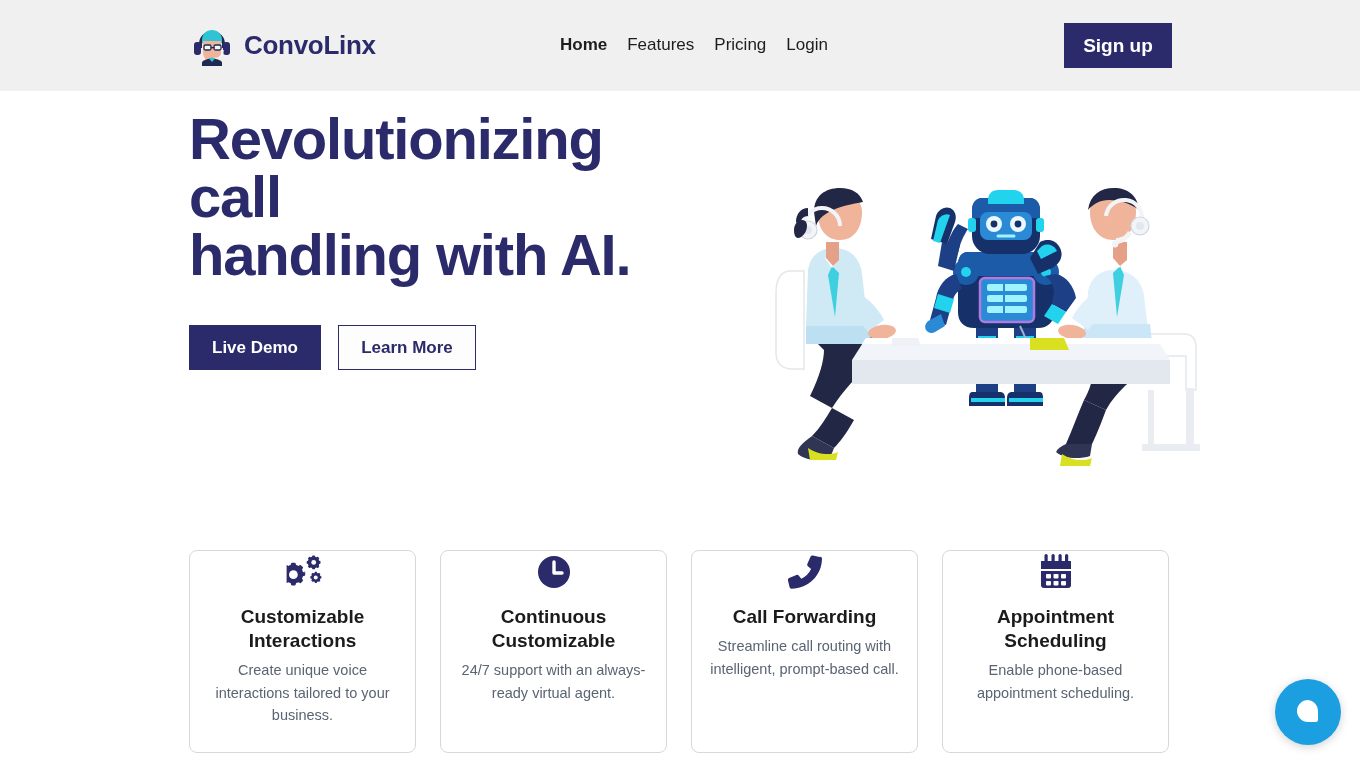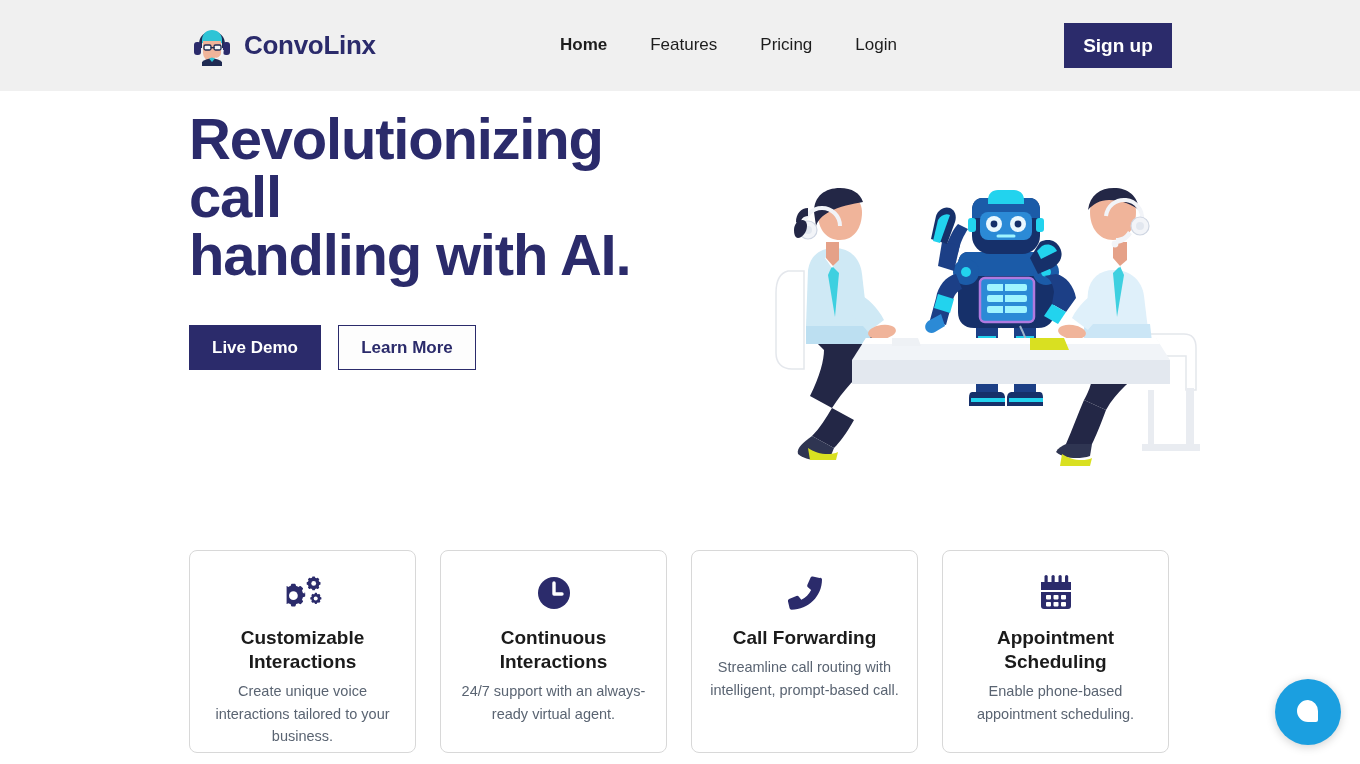--- a/index.html
+++ b/index.html
@@ -50,21 +50,21 @@
     color: #2b2b6b;
     line-height: 1;
   }
 
   .main-nav {
     position: absolute;
     left: 560px;
     top: 34px;
     display: flex;
     align-items: center;
-    gap: 43px;
+    gap: 20px;
   }
   .nav-link {
     font-size: 17px;
     color: #1d1d1d;
     text-decoration: none;
     line-height: 22px;
     cursor: pointer;
     white-space: nowrap;
   }
   .nav-link.is-active { font-weight: bold; }
@@ -170,21 +170,20 @@
   }
   .feature-card {
     width: 227px;
     height: 203px;
     border: 1px solid #d8d8d8;
     border-radius: 8px;
     background: #ffffff;
     display: flex;
     flex-direction: column;
     align-items: center;
-    padding-top: 21px;
     cursor: pointer;
   }
   .feature-icon {
     height: 42px;
     display: flex;
     align-items: center;
     justify-content: center;
     color: #2b2b6b;
   }
   .feature-icon svg { display: block; fill: #2b2b6b; }
@@ -430,21 +429,21 @@
     <div class="feature-desc">Create unique voice interactions tailored to your business.</div>
   </div>
 
   <div class="feature-card">
     <div class="feature-icon">
       <svg width="36" height="36" viewBox="0 0 36 36">
         <circle cx="18" cy="18" r="16" fill="#2b2b6b"></circle>
         <path d="M18 8v11h8" stroke="#ffffff" stroke-width="3.4" stroke-linecap="round" stroke-linejoin="round" fill="none"></path>
       </svg>
     </div>
-    <div class="feature-title">Continuous Interactions</div>
+    <div class="feature-title">Continuous Customizable</div>
     <div class="feature-desc">24/7 support with an always-ready virtual agent.</div>
   </div>
 
   <div class="feature-card">
     <div class="feature-icon">
       <svg width="36" height="38" viewBox="0 0 36 38">
         <path d="M31.6 3.1l-6.8-1.6a2 2 0 0 0-2.3 1.2l-3.2 7.3a2 2 0 0 0 .6 2.3l3.2 2.6c-2 4.2-5.5 7.8-9.8 9.9l-2.6-3.2a2 2 0 0 0-2.3-.6l-7.3 3.1A2 2 0 0 0 0 26.5l1.6 6.8a2 2 0 0 0 1.9 1.5C20.4 34.8 34 21.2 34 4.6c0-.9-.6-1.7-1.5-1.9z" transform="translate(1 1)" fill="#2b2b6b"></path>
       </svg>
     </div>
     <div class="feature-title">Call Forwarding</div>

